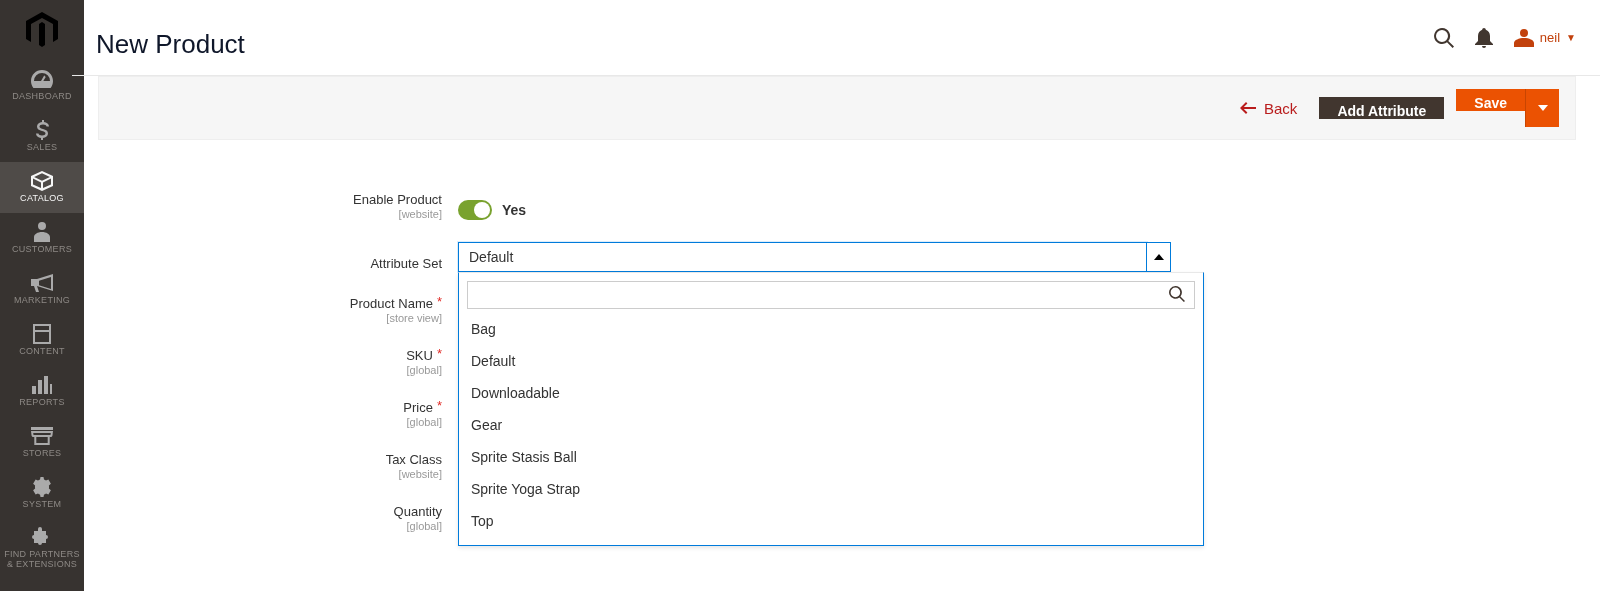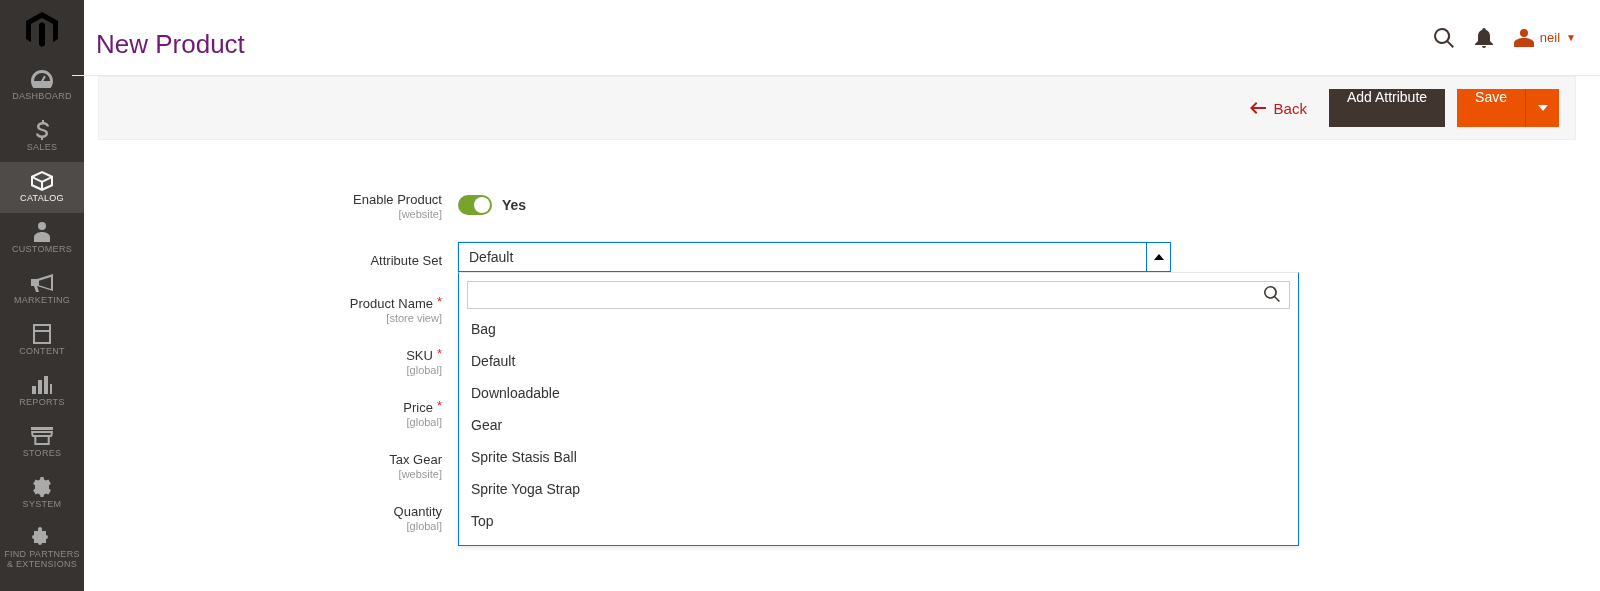--- a/index.html
+++ b/index.html
@@ -12,57 +12,57 @@
 .nav-item { display:flex; flex-direction:column; align-items:center; justify-content:center; height:51px; gap:3px; cursor:pointer; }
 .nav-item.active { background:#4f4b48; }
 .nav-item .icon { width:22px; height:20px; display:flex; align-items:center; justify-content:center; color:#aaa; }
 .nav-item.active .icon { color:#f6f6f6; }
 .nav-item .label { font-size:9px; letter-spacing:.3px; color:#8d8985; text-align:center; line-height:1.1; padding:0 2px; }
 .nav-item.active .label { color:#f6f6f6; }
 .nav-item.small-gap { height:58px; }
 
 
 .header { position:absolute; left:72px; top:0; right:0; height:76px; display:flex; align-items:center; padding:0 24px; border-bottom:1px solid #e8e8e8; }
-.page-title { font-size:26px; font-weight:400; color:#701a75;margin-top:13px; }
+.page-title { font-size:26px; font-weight:400; color:#0f172a;margin-top:13px; }
 .header-spacer { flex:1; }
 .hdr-icon { width:40px; height:40px; display:flex; align-items:center; justify-content:center; cursor:pointer; color:#41362f; }
 .user-chip { display:flex; align-items:center; gap:6px; cursor:pointer; color:#c2410c; }
 .user-chip .uname { font-size:13px; }
 .user-chip .caret { font-size:10px; }
 
 
 .action-bar { position:absolute; left:98px; top:76px; right:24px; height:64px; background:#f6f6f6; display:flex; align-items:center; justify-content:flex-end; gap:12px; padding:0 16px; border:1px solid #eee; }
 .link-back { display:flex; align-items:center; gap:8px; color:#b91c1c; font-size:15px; cursor:pointer; margin-right:10px; }
-.btn { height:38px; padding:0 18px; display:flex; align-items:flex-start; font-size:14px; cursor:pointer; border:none; }
+.btn { height:22px; padding:0 18px; display:flex; align-items:flex-end; font-size:14px; cursor:pointer; border:none;font-weight:bold; }
 .btn-dark { background:#41362f; color:#fff; }
 .btn-primary { background:#eb5202; color:#fff; }
 .split-caret { width:34px; height:38px; background:#eb5202; border-left:1px solid rgba(0,0,0,.15); display:flex; align-items:center; justify-content:center; color:#fff; cursor:pointer; }
 
 
 .form { position:absolute; left:200px; top:190px; width:1000px; }
-.row { display:flex; align-items:center; margin-bottom:22px; }
+.row { display:flex; align-items:flex-end; margin-bottom:22px; }
 .lbl-col { width:258px; text-align:right; padding-right:16px; }
 .lbl { font-size:13px; color:#333; }
 .scope { display:block; font-size:11px; color:#999; }
 .req { color:#e02b27; margin-left:4px; font-size:13px; vertical-align:top; }
 .ctrl-col { flex:1; }
 
 
 .toggle-wrap { display:flex; align-items:center; gap:10px; }
 .toggle { width:34px; height:20px; background:#79a22e; border-radius:10px; position:relative; cursor:pointer; }
 .toggle .knob { position:absolute; right:2px; top:2px; width:16px; height:16px; background:#fff; border-radius:50%; }
 .toggle-label { font-size:14px; color:#333;font-weight:bold; }
 
 
 .as-select { position:relative; width:713px; }
 .as-head { height:30px; border:1px solid #007bdb; background:#fff; display:flex; align-items:center; padding:0 10px; font-size:14px; color:#333; cursor:pointer; box-shadow:0 0 0 1px #007bdb22; }
 .as-btn { width:24px; height:30px; border:1px solid #007bdb; border-left:none; background:#fff; display:flex; align-items:center; justify-content:center; cursor:pointer; }
 .as-head-wrap { display:flex; }
 .as-head { flex:1; }
-.as-drop { position:absolute; left:0; top:30px; width:841px; border:1px solid #007bdb; border-top:1px solid #e8e8e8; background:#fff; z-index:10; padding:8px; box-shadow:0 2px 4px rgba(0,0,0,.1); }
+.as-drop { position:absolute; left:0; top:30px; width:746px; border:1px solid #007bdb; border-top:1px solid #e8e8e8; background:#fff; z-index:10; padding:8px; box-shadow:0 2px 4px rgba(0,0,0,.1); }
 .as-search-wrap { position:relative; margin-bottom:4px; }
 .as-search { width:100%; height:28px; border:1px solid #ccc; padding:0 30px 0 8px; font-size:13px; }
 .as-search-ic { position:absolute; right:10px; top:5px; color:#41362f; }
 .as-list { }
 .as-item { height:32px; display:flex; align-items:center; font-size:14px; color:#333; padding:0 4px; cursor:pointer; }
 
 svg .st { fill:currentColor; }
 </style>
 </head>
 <body>
@@ -289,21 +289,21 @@
   <div class="row">
     <div class="lbl-col">
       <span class="lbl">Price</span><span class="req">*</span>
       <span class="scope">[global]</span>
     </div>
     <div class="ctrl-col"></div>
   </div>
 
   <div class="row">
     <div class="lbl-col">
-      <span class="lbl">Tax Gear</span>
+      <span class="lbl">Tax Class</span>
       <span class="scope">[website]</span>
     </div>
     <div class="ctrl-col"></div>
   </div>
 
   <div class="row">
     <div class="lbl-col">
       <span class="lbl">Quantity</span>
       <span class="scope">[global]</span>
     </div>

